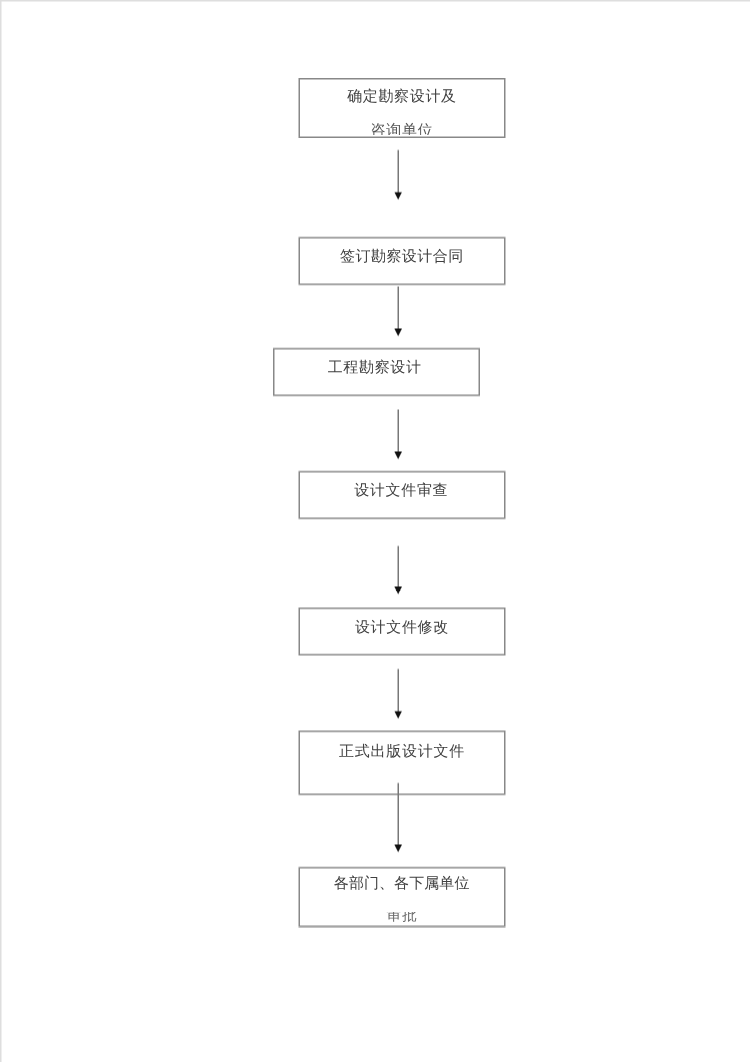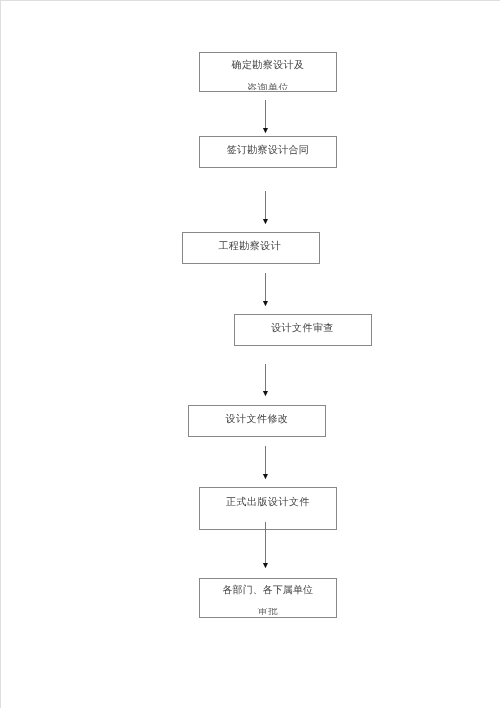--- a/index.html
+++ b/index.html
@@ -76,30 +76,30 @@
 <div id="page" style="background: rgb(255, 255, 255);">
   <div class="page-edge-top" style="background: rgb(222, 222, 222);"></div>
   <div class="page-edge-left" style="background: rgb(222, 222, 222);"></div>
   <div id="nodes">
       <div class="node" style="left: 199px; top: 52px; width: 137.5px; height: 40px; border: 1px solid rgb(136, 136, 136);">
         <div class="nline" style="letter-spacing: 0.43px; text-indent: 0.43px; color: rgb(64, 64, 64); top: 11.5px;">确定勘察设计及</div>
         <div class="nclip" style="top: 0px; height: 37.1px;">
           <div class="nline" style="letter-spacing: 0.5px; text-indent: 0.5px; color: rgb(86, 86, 86); top: 35.2px;">咨询单位</div>
         </div>
       </div>
-      <div class="node" style="left: 199px; top: 136px; width: 137.5px; height: 32px; border: 1px solid rgb(136, 136, 136);">
+      <div class="node" style="left: 199px; top: 158px; width: 137.5px; height: 32px; border: 1px solid rgb(136, 136, 136);">
         <div class="nline" style="letter-spacing: 0.3px; text-indent: 0.3px; color: rgb(64, 64, 64); top: 13px;">签订勘察设计合同</div>
       </div>
       <div class="node" style="left: 182px; top: 232px; width: 137.5px; height: 31.5px; border: 1px solid rgb(136, 136, 136);">
         <div class="nline" style="letter-spacing: 0.45px; text-indent: -1.95px; color: rgb(64, 64, 64); top: 13.1px;">工程勘察设计</div>
       </div>
-      <div class="node" style="left: 199px; top: 314px; width: 137.5px; height: 31.5px; border: 1px solid rgb(136, 136, 136); margin-left: 35px;">
+      <div class="node" style="left: 199px; top: 314px; width: 137.5px; height: 31.5px; border: 1px solid rgb(136, 136, 136);">
         <div class="nline" style="letter-spacing: 0.45px; text-indent: -0.55px; color: rgb(64, 64, 64); top: 13.3px;">设计文件审查</div>
       </div>
-      <div class="node" style="left: 188px; top: 405px; width: 137.5px; height: 31.5px; border: 1px solid rgb(136, 136, 136); text-decoration: underline;">
+      <div class="node" style="left: 199px; top: 405px; width: 137.5px; height: 31.5px; border: 1px solid rgb(136, 136, 136); text-decoration: underline;">
         <div class="nline" style="letter-spacing: 0.45px; text-indent: 0.45px; color: rgb(64, 64, 64); top: 12.8px;">设计文件修改</div>
       </div>
       <div class="node" style="left: 199px; top: 487.3px; width: 137.5px; height: 43px; border: 1px solid rgb(136, 136, 136);">
         <div class="nline" style="letter-spacing: 0.5px; text-indent: 0.5px; color: rgb(64, 64, 64); top: 13.5px;">正式出版设计文件</div>
       </div>
       <div class="node" style="left: 199px; top: 578px; width: 137.5px; height: 40px; border: 1px solid rgb(136, 136, 136);">
         <div class="nline" style="letter-spacing: 0.05px; text-indent: 0.05px; color: rgb(64, 64, 64); top: 11px;">各部门、各下属单位</div>
         <div class="nclip" style="top: 28.9px; height: 7.4px; text-decoration: underline;">
           <div class="nline" style="letter-spacing: 0.5px; text-indent: 0.5px; color: rgb(106, 106, 106); top: 3.2px;">审批</div>
         </div>

